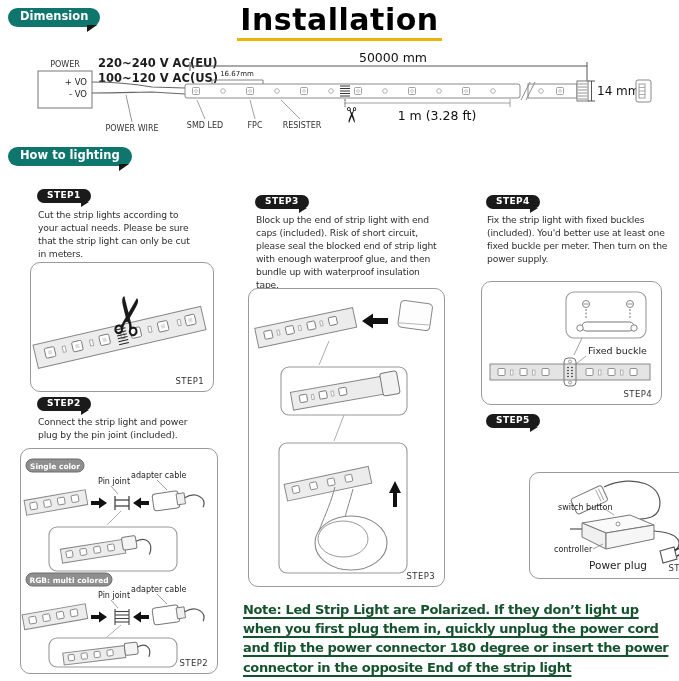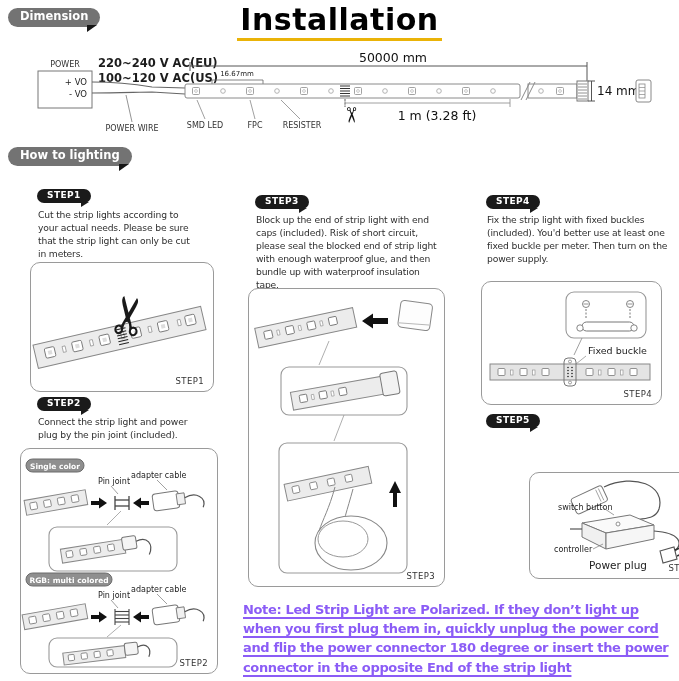--- a/index.html
+++ b/index.html
@@ -1,34 +1,34 @@
 <!DOCTYPE html>
 <html><head>
 <meta charset="utf-8">
 <style>
   html,body{margin:0;padding:0;background:#fff;}
   body{font-family:"DejaVu Sans", "Liberation Sans", sans-serif;}
   #page{position:relative;width:679px;height:681px;background:#fff;overflow:hidden;}
   svg{font-family:"DejaVu Sans", "Liberation Sans", sans-serif;}
-  .bubble{position:absolute;background:#737373;color:#fff;font-weight:bold;
+  .bubble{position:absolute;background:#0f766e;color:#fff;font-weight:bold;
           border-radius:11px;padding:3px 12px 4px;font-size:11.5px;line-height:1;z-index:3;}
   .bubble::after{content:"";position:absolute;right:3px;bottom:-5px;width:0;height:0;
           border-top:7px solid #161616;border-right:10px solid transparent;}
   .steppill{position:absolute;background:#1a1a1a;color:#fff;border-radius:9px;
           padding:2px 10px 3px;font-size:9px;font-weight:bold;letter-spacing:.4px;line-height:1;z-index:3;}
   .steppill::after{content:"";position:absolute;right:2px;bottom:-4px;width:0;height:0;
           border-top:5px solid #1a1a1a;border-right:8px solid transparent;}
   .title{position:absolute;top:2px;left:0;width:679px;text-align:center;}
   .title span{display:inline-block;font-size:30px;font-weight:bold;letter-spacing:.5px;
           color:#000;border-bottom:3px solid #eab308;padding:0 3px 1px;}
   .steptext{position:absolute;font-size:9.2px;letter-spacing:-.15px;line-height:1.42;color:#2f2f2f;}
   .figbox{position:absolute;border:1.3px solid #9a9a9a;border-radius:10px;background:#fff;}
   .figlabel{position:absolute;right:9px;bottom:5px;font-size:8.5px;color:#333;letter-spacing:.4px;}
   .note{position:absolute;left:243px;top:600px;width:437px;font-size:13px;font-weight:bold;
-        color:#8b5cf6;line-height:1.48;letter-spacing:-.35px;
+        color:#14532d;line-height:1.48;letter-spacing:-.35px;
         text-decoration:underline;text-decoration-thickness:1.5px;text-underline-offset:3px;}
   .st{stroke:#888;fill:#ececec;}
 </style>
 </head>
 <body>
 
 <div id="page">
 
   <div class="bubble" style="left:8px;top:8px;">Dimension</div>
   <div class="title"><span>Installation</span></div>

